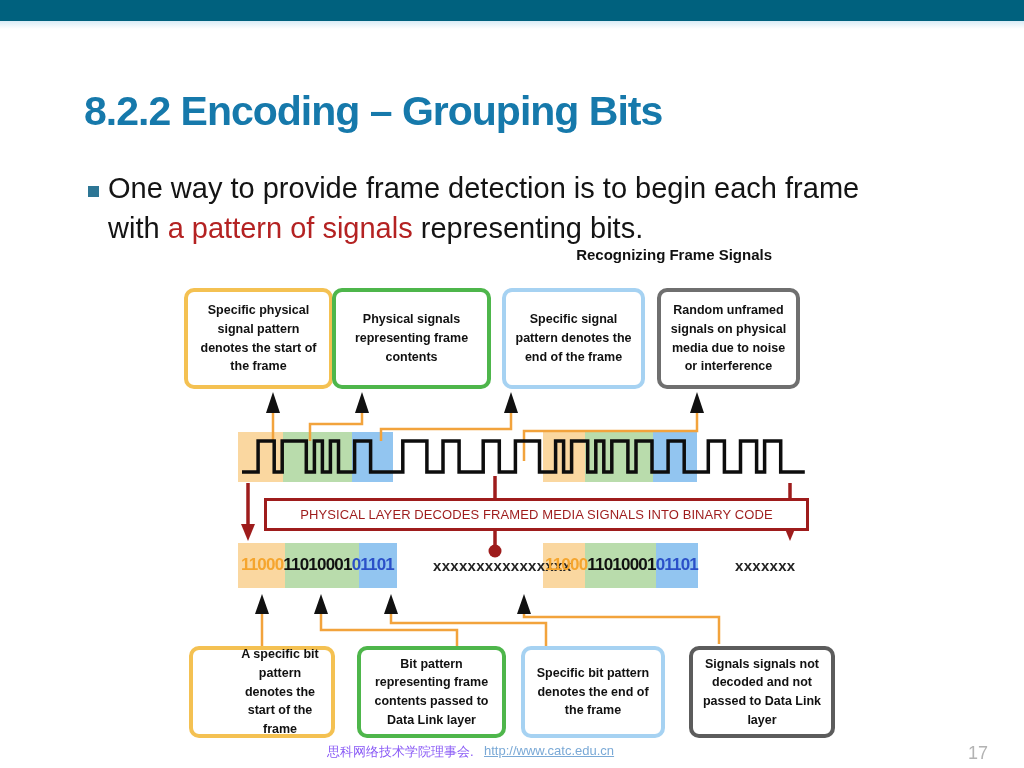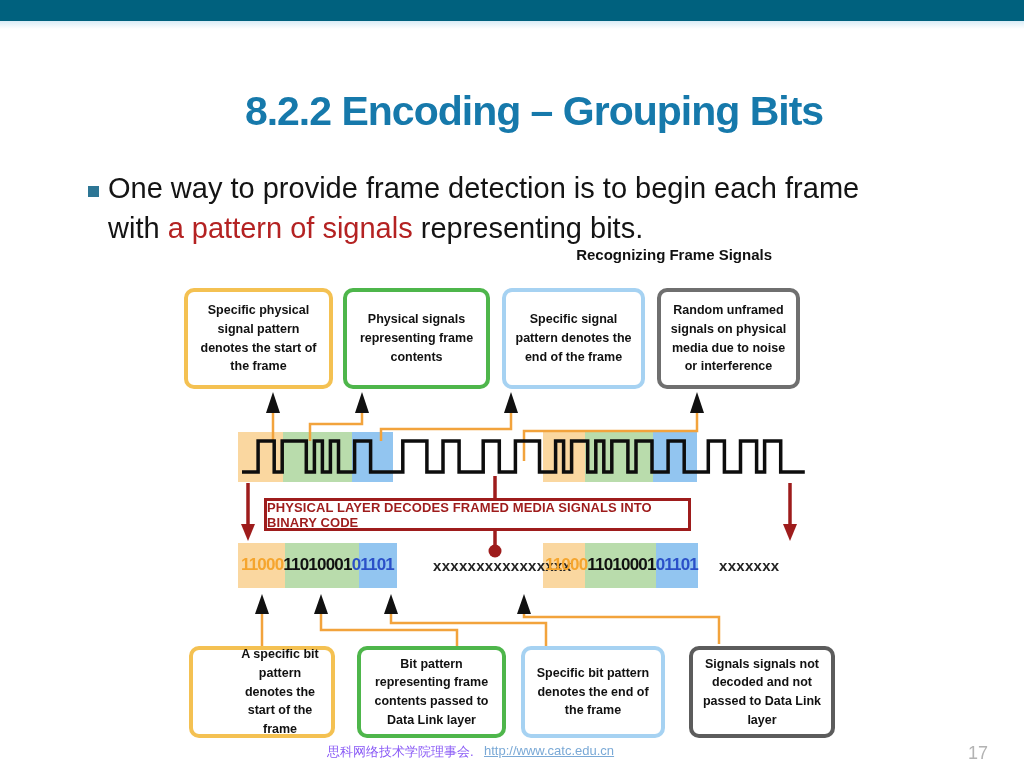--- a/index.html
+++ b/index.html
@@ -7,21 +7,21 @@
        font-family:"Liberation Sans", sans-serif;}
   .abs{position:absolute;}
 
   
   #top-bar{left:0;top:0;width:1024px;height:21px;background:#00617e;}
   #top-bar-fade{left:0;top:21px;width:1024px;height:8px;
       background:linear-gradient(#d9ecf6,#ffffff);}
 
   
   #slide-title{left:84px;top:88px;width:900px;font-size:41px;font-weight:bold;
-      color:#1679ab;letter-spacing:-1px;text-align:center;}
+      color:#1679ab;letter-spacing:-1px;}
   #bullet-marker{left:88px;top:186px;width:11px;height:11px;background:#2d7695;}
   #bullet-text{left:108px;top:168px;width:810px;font-size:29px;line-height:1.38;
       color:#141414;}
   .hl-red{color:#b42222;}
 
   
   #diagram-title{left:272px;top:246px;width:500px;text-align:right;
       font-size:15px;font-weight:bold;color:#111;}
 
   
@@ -30,47 +30,47 @@
       font-size:12.5px;font-weight:bold;color:#111;line-height:1.5;
       padding:2px 6px;box-sizing:border-box;}
   .bd-yellow{border:4px solid #f4c152;}
   .bd-green{border:4px solid #4eb64b;}
   .bd-blue{border:4px solid #a6d2f2;}
   .bd-gray{border:4px solid #6f6f6f;}
   .bd-gray2{border:4px solid #5c5c5c;}
 
   .top-row{top:288px;height:101px;}
   #top-box-0{left:184px;width:149px;}
-  #top-box-1{left:343px;width:147px;}
+  #top-box-1{left:332px;width:159px;}
   #top-box-2{left:502px;width:143px;}
   #top-box-3{left:657px;width:143px;}
 
   .bot-row{top:646px;height:92px;}
   #bot-box-0{left:189px;width:146px;padding-left:42px;}
   #bot-box-1{left:357px;width:149px;}
   #bot-box-2{left:521px;width:144px;}
   #bot-box-3{left:689px;width:146px;}
 
   
-  #banner{left:264px;top:498px;width:427px;height:33px;border:3px solid #9e1c1c;
+  #banner{left:264px;top:498px;width:545px;height:33px;border:3px solid #9e1c1c;
       background:#fff;display:flex;align-items:center;justify-content:center;
-      font-size:13px;font-weight:bold;color:#9e1c1c;letter-spacing:0.1px;
+      font-size:13px;font-weight:normal;color:#9e1c1c;letter-spacing:0.1px;
       box-sizing:border-box;}
 
   
   .bin{font-weight:bold;font-size:17px;letter-spacing:-0.8px;color:#111;
        white-space:nowrap;}
   #bin-group-1{left:241px;top:555px;}
   #bin-group-2{left:545px;top:555px;}
   .d-orange{color:#f5a52e;}
   .d-black{color:#111;}
   .d-blue{color:#2b50c8;text-align:center;}
   .noise{font-weight:bold;font-size:15px;color:#222;letter-spacing:0.3px;margin-left:31px;}
   #noise-1{left:402px;top:557px;}
-  #noise-2{left:688px;top:557px;}
+  #noise-2{left:704px;top:557px;}
 
   
   #footer-org{left:327px;top:743px;font-size:13px;color:#8b5cf6;}
   #footer-link{left:484px;top:743px;font-size:13px;color:#7aa9d6;
       text-decoration:underline;}
   #page-number{left:968px;top:743px;font-size:18px;color:#b3b3b3;}
 
   #diagram-svg{left:0;top:0;width:1024px;height:768px;pointer-events:none;}
 </style>
 </head>

